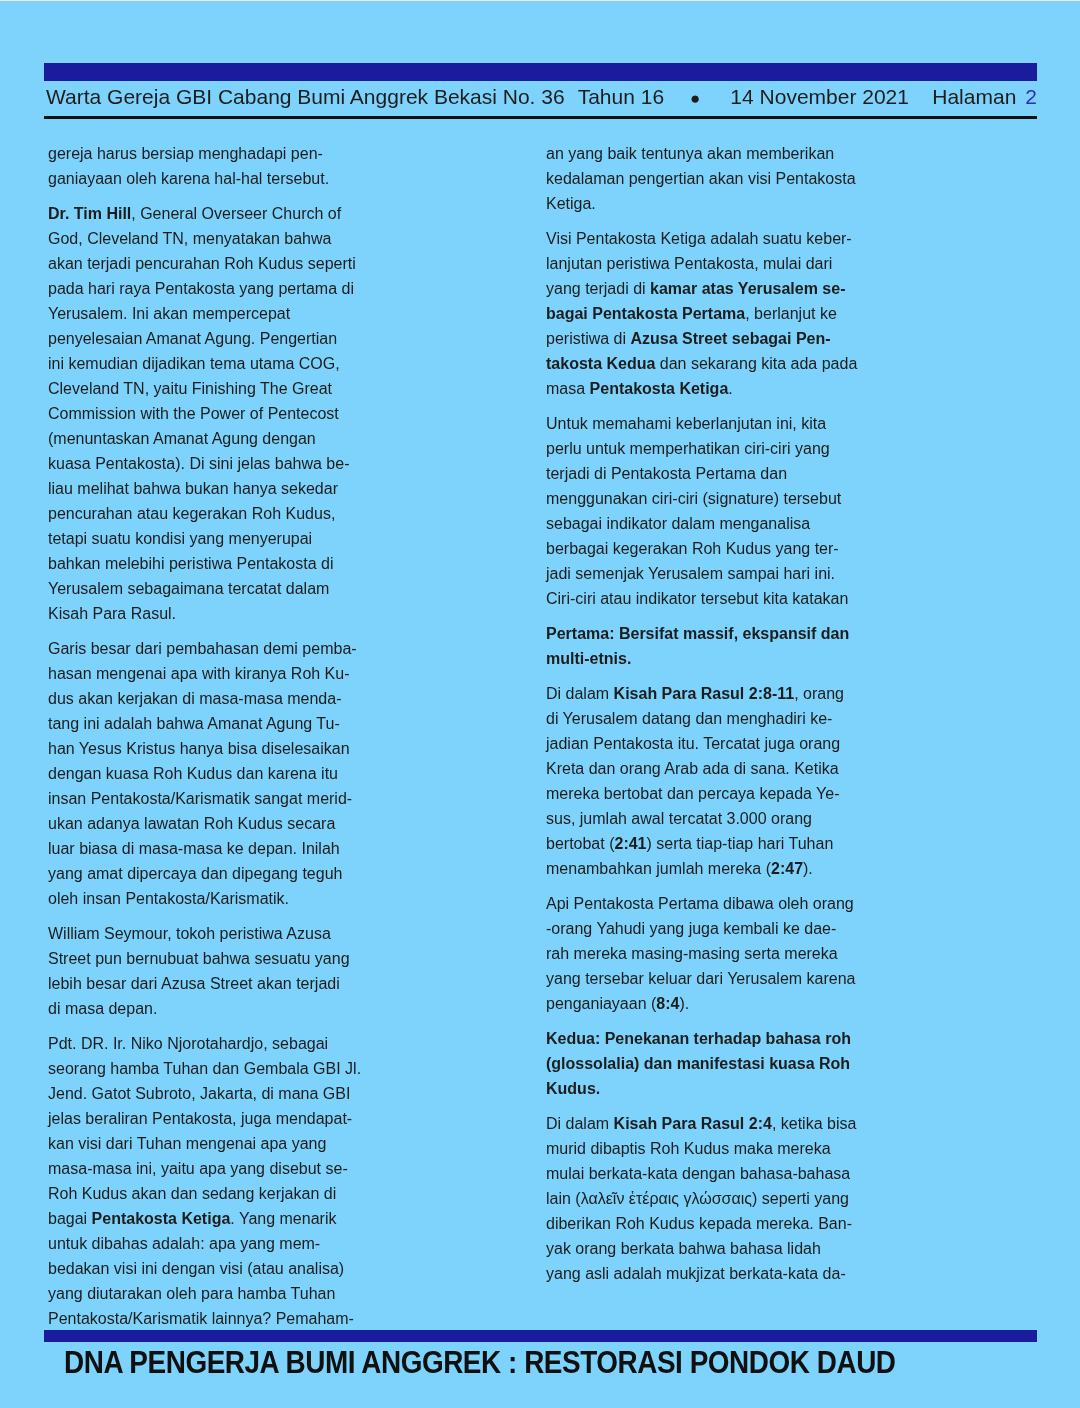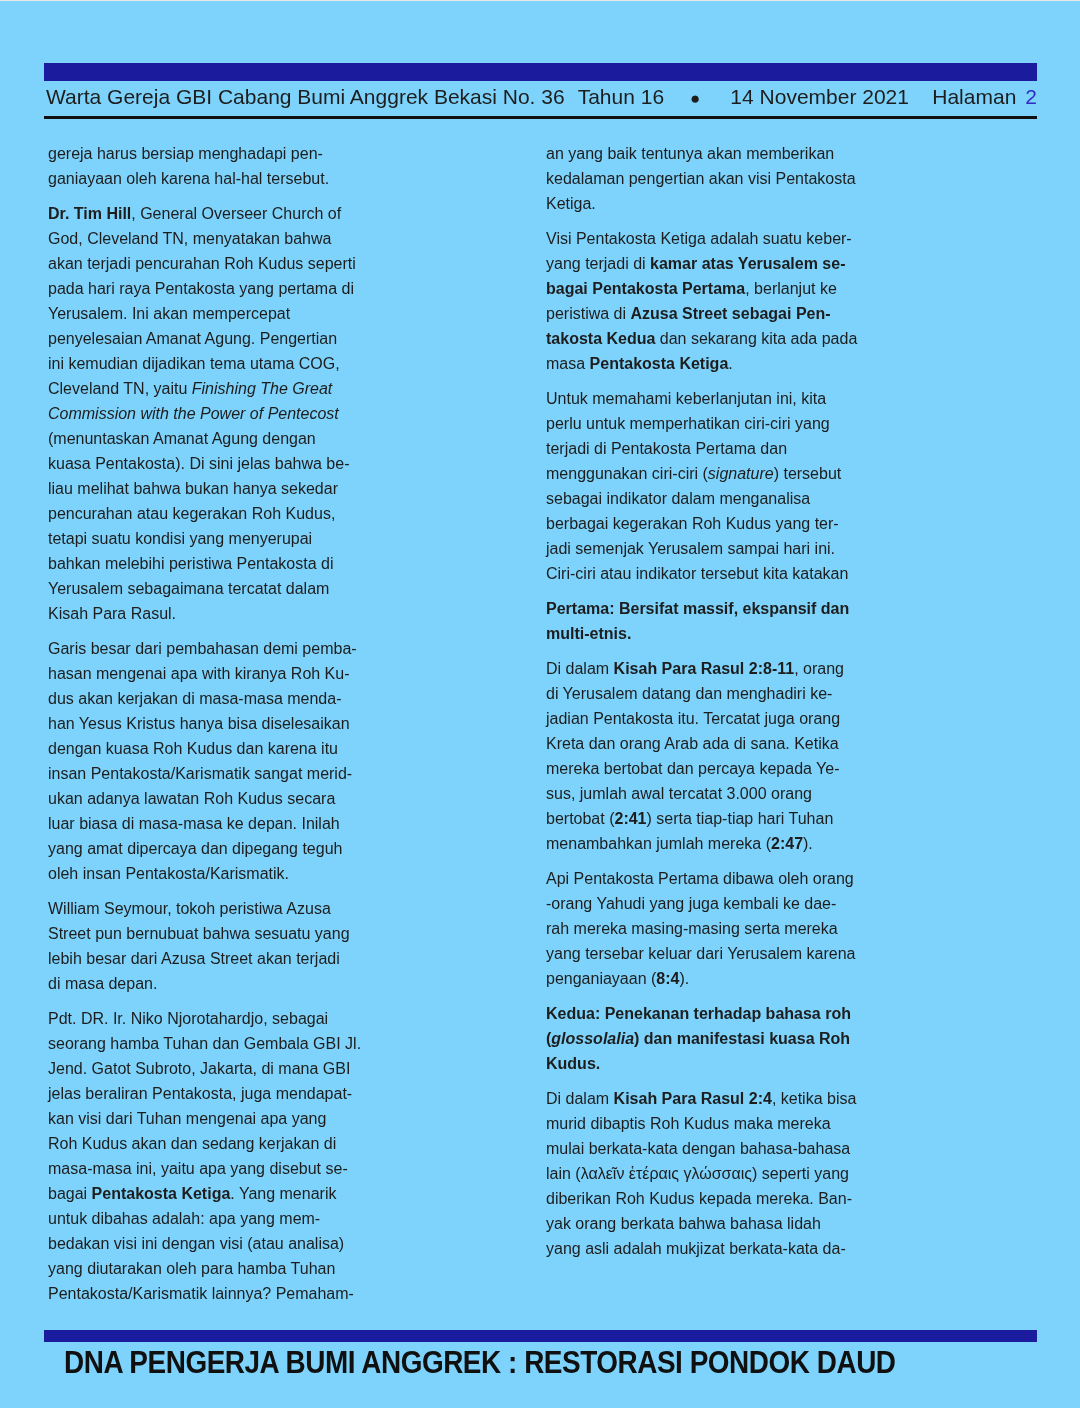--- a/index.html
+++ b/index.html
@@ -50,22 +50,22 @@
     top: 140px;
     width: 992px;
     display: grid;
     grid-template-columns: 479px 492px;
     column-gap: 19px;
     font-size: 16px;
   }
   .para { margin-bottom: 10px; }
   .line { line-height: 25px; height: 25px; white-space: nowrap; }
   .b  { font-weight: 700; }
-  .i  { font-style: italic; }
-  .bi { font-weight: 700; font-style: italic; }
+  .i  { }
+  .bi { font-weight: 700; }
   .footer-text {
     position: absolute;
     left: 64px;
     top: 1344px;
     font-size: 31px;
     font-weight: 700;
     letter-spacing: -0.5px;
     transform: scaleX(0.9);
     transform-origin: left center;
     color: #101010;
@@ -112,57 +112,59 @@
           <div class="line"><span>pencurahan atau kegerakan Roh Kudus,</span></div>
           <div class="line"><span>tetapi suatu kondisi yang menyerupai</span></div>
           <div class="line"><span>bahkan melebihi peristiwa Pentakosta di</span></div>
           <div class="line"><span>Yerusalem sebagaimana tercatat dalam</span></div>
           <div class="line"><span>Kisah Para Rasul.</span></div>
         </div>
         <div class="para">
           <div class="line"><span>Garis besar dari pembahasan demi pemba-</span></div>
           <div class="line"><span>hasan mengenai apa with kiranya Roh Ku-</span></div>
           <div class="line"><span>dus akan kerjakan di masa-masa menda-</span></div>
+          <div class="line"><span>tang ini adalah bahwa Amanat Agung Tu-</span></div>
           <div class="line"><span>han Yesus Kristus hanya bisa diselesaikan</span></div>
           <div class="line"><span>dengan kuasa Roh Kudus dan karena itu</span></div>
           <div class="line"><span>insan Pentakosta/Karismatik sangat merid-</span></div>
           <div class="line"><span>ukan adanya lawatan Roh Kudus secara</span></div>
           <div class="line"><span>luar biasa di masa-masa ke depan. Inilah</span></div>
           <div class="line"><span>yang amat dipercaya dan dipegang teguh</span></div>
           <div class="line"><span>oleh insan Pentakosta/Karismatik.</span></div>
         </div>
         <div class="para">
           <div class="line"><span>William Seymour, tokoh peristiwa Azusa</span></div>
           <div class="line"><span>Street pun bernubuat bahwa sesuatu yang</span></div>
           <div class="line"><span>lebih besar dari Azusa Street akan terjadi</span></div>
           <div class="line"><span>di masa depan.</span></div>
         </div>
         <div class="para">
           <div class="line"><span>Pdt. DR. Ir. Niko Njorotahardjo, sebagai</span></div>
           <div class="line"><span>seorang hamba Tuhan dan Gembala GBI Jl.</span></div>
           <div class="line"><span>Jend. Gatot Subroto, Jakarta, di mana GBI</span></div>
           <div class="line"><span>jelas beraliran Pentakosta, juga mendapat-</span></div>
           <div class="line"><span>kan visi dari Tuhan mengenai apa yang</span></div>
+          <div class="line"><span>masa-masa ini, yaitu apa yang disebut se-</span></div>
           <div class="line"><span>Roh Kudus akan dan sedang kerjakan di</span></div>
-          <div class="line"><span>masa-masa ini, yaitu apa yang disebut se-</span></div>
           <div class="line"><span>bagai </span><span class="b">Pentakosta Ketiga</span><span>. Yang menarik</span></div>
           <div class="line"><span>untuk dibahas adalah: apa yang mem-</span></div>
           <div class="line"><span>bedakan visi ini dengan visi (atau analisa)</span></div>
           <div class="line"><span>yang diutarakan oleh para hamba Tuhan</span></div>
           <div class="line"><span>Pentakosta/Karismatik lainnya? Pemaham-</span></div>
         </div>
       </div>
     <div>
         <div class="para">
           <div class="line"><span>an yang baik tentunya akan memberikan</span></div>
           <div class="line"><span>kedalaman pengertian akan visi Pentakosta</span></div>
           <div class="line"><span>Ketiga.</span></div>
         </div>
         <div class="para">
           <div class="line"><span>Visi Pentakosta Ketiga adalah suatu keber-</span></div>
+          <div class="line"><span>lanjutan peristiwa Pentakosta, mulai dari</span></div>
           <div class="line"><span>yang terjadi di </span><span class="b">kamar atas Yerusalem se-</span></div>
           <div class="line"><span class="b">bagai Pentakosta Pertama</span><span>, berlanjut ke</span></div>
           <div class="line"><span>peristiwa di </span><span class="b">Azusa Street sebagai Pen-</span></div>
           <div class="line"><span class="b">takosta Kedua</span><span> dan sekarang kita ada pada</span></div>
           <div class="line"><span>masa </span><span class="b">Pentakosta Ketiga</span><span>.</span></div>
         </div>
         <div class="para">
           <div class="line"><span>Untuk memahami keberlanjutan ini, kita</span></div>
           <div class="line"><span>perlu untuk memperhatikan ciri-ciri yang</span></div>
           <div class="line"><span>terjadi di Pentakosta Pertama dan</span></div>

